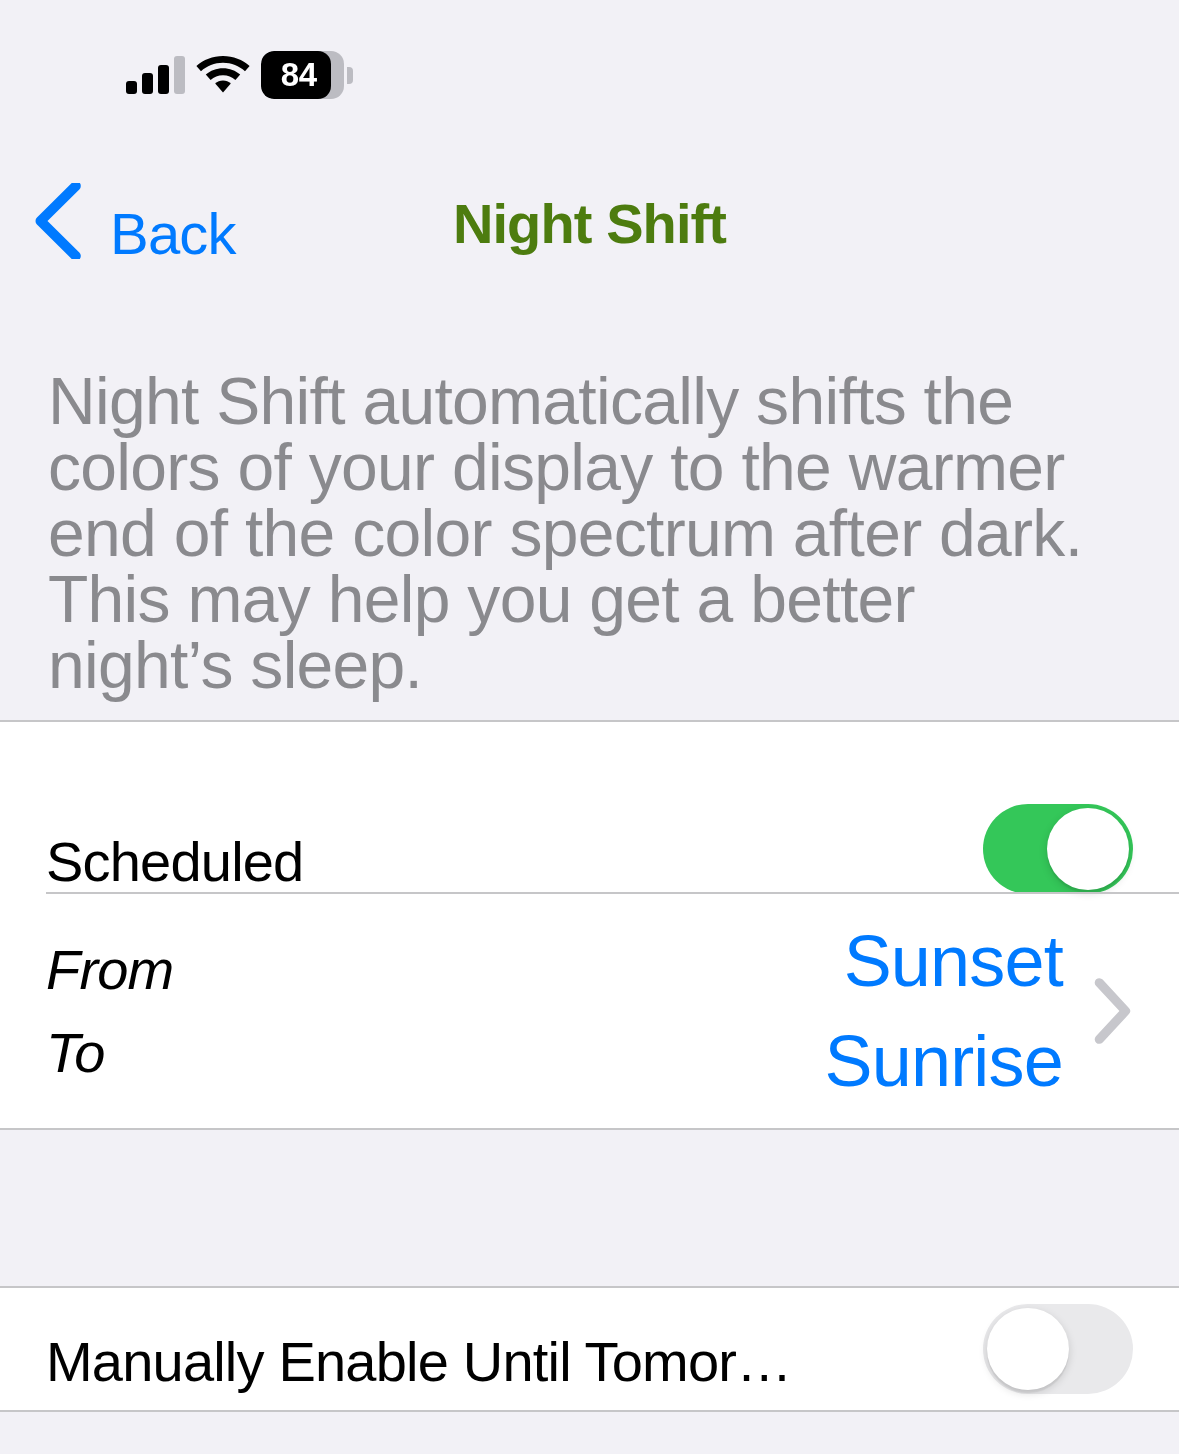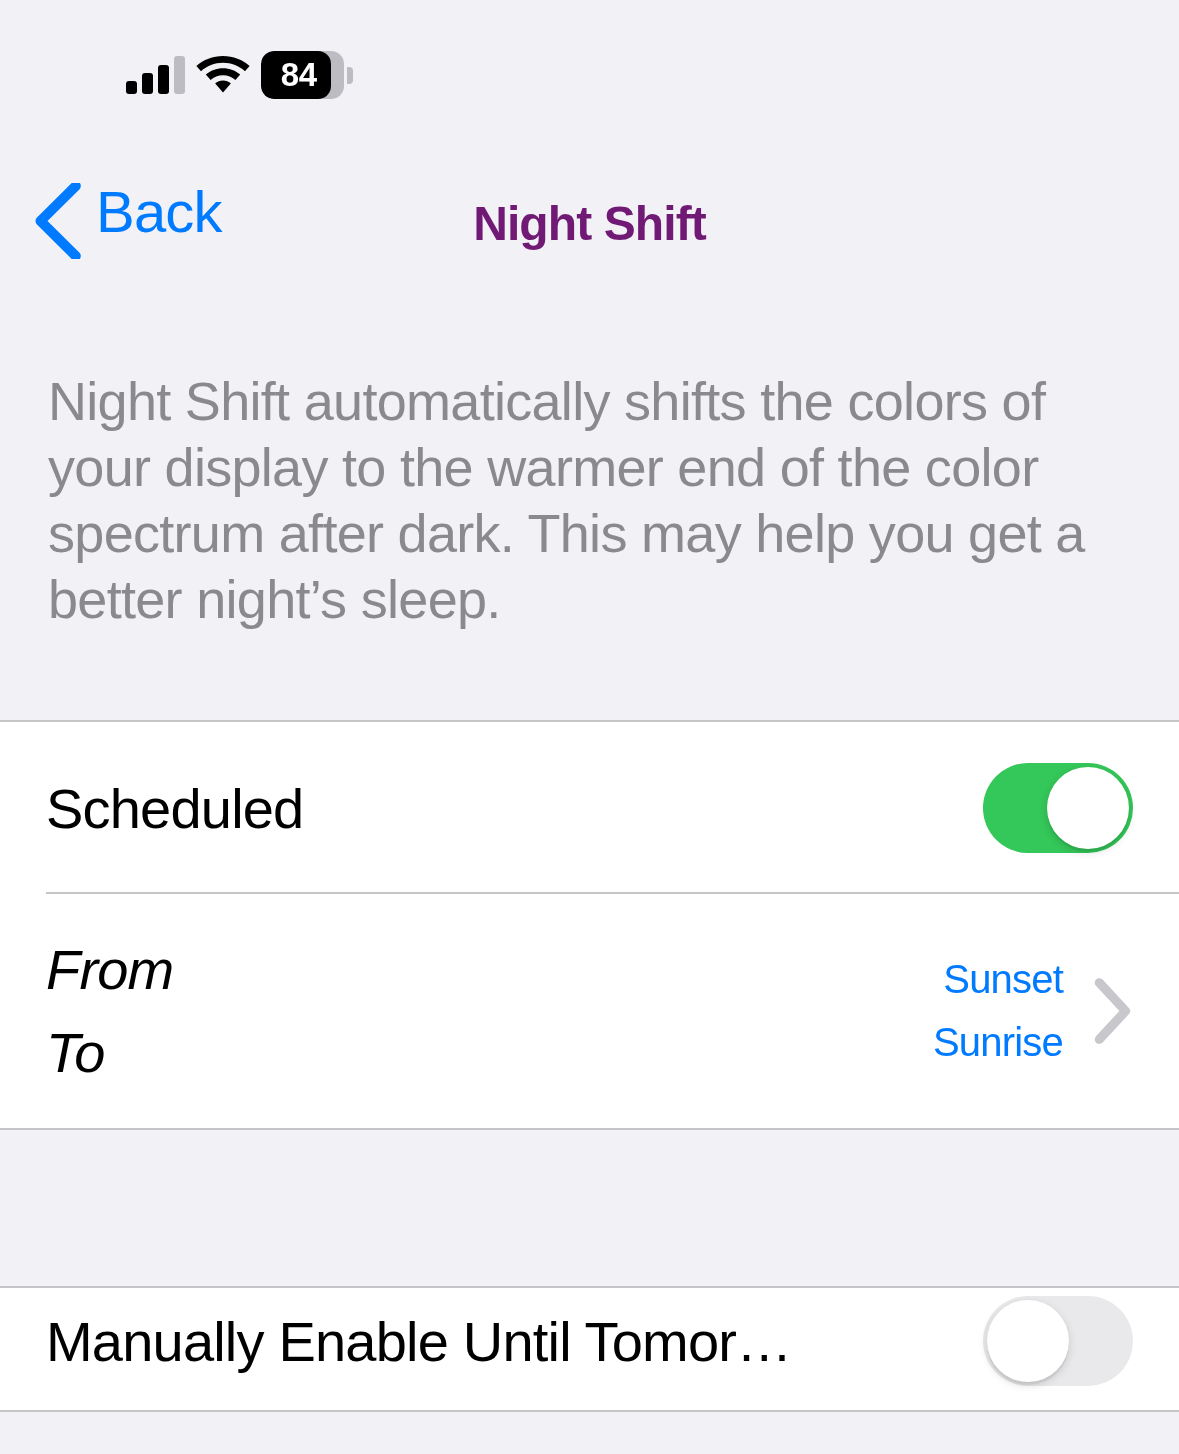--- a/index.html
+++ b/index.html
@@ -96,71 +96,71 @@
   .nav-bar {
     position: absolute;
     top: 150px; left: 0;
     width: 1179px;
     height: 146px;
     display:flex; align-items:center;
   }
   .back-btn {
     position:absolute;
     left: 34px;
-    display:flex; align-items:flex-start;
-    gap: 14px;
+    display:flex; align-items:flex-end;
+    gap: 28px;
     cursor: pointer;
   }
   .back-chevron { display:block; }
   .back-label {
     font-size: 58px;
     color: #007AFF;
     letter-spacing: -0.8px;
     line-height: 1;
   }
   .nav-title {
     position:absolute;
     left: 0; right: 0;
     text-align:center;
-    font-size: 48px;
+    font-size: 56px;
     font-weight: 700;
-    color: #701a75;
+    color: #4d7c0f;
     letter-spacing: -0.9px;
   }
 
   
   .description {
     position: absolute;
     top: 368px;
     left: 48px;
     width: 1060px;
-    font-size: 54px;
+    font-size: 66px;
     line-height: 66px;
     color: #8A8A8E;
     letter-spacing: -0.7px;
   }
 
   
   .group {
     position: absolute;
     left: 0;
     width: 1179px;
     background: #FFFFFF;
     border-top: 2px solid #C6C6C8;
     border-bottom: 2px solid #C6C6C8;
   }
   #group-schedule { top: 720px; height: 410px; }
   #group-manual   { top: 1286px; height: 126px; }
 
   .row {
     position: relative;
     display:flex;
-    align-items:center;
+    align-items:flex-end;
     justify-content:space-between;
-    padding: 15px 46px;
+    padding: 0 46px;
     width: 100%;
   }
   .row-scheduled { height: 172px; }
   .row-manual    { height: 106px; border-radius: 14px; }
 
   .row-sep {
     position:absolute;
     left: 46px; right: 0;
     height: 2px;
     background: #C6C6C8;
@@ -198,21 +198,21 @@
   }
   .fromto-values {
     display:flex;
     flex-direction:column;
     align-items:flex-end;
     gap: 18px;
     margin-left:auto;
     margin-right: 30px;
   }
   .fromto-value {
-    font-size: 40px;
+    font-size: 72px;
     color: #007AFF;
     letter-spacing: -0.8px;
   }
   .fromto-label {
     font-size: 56px;
     color: #000;
     letter-spacing: -0.8px;
   }
   .disclosure { display:flex; align-items:center; }
 

